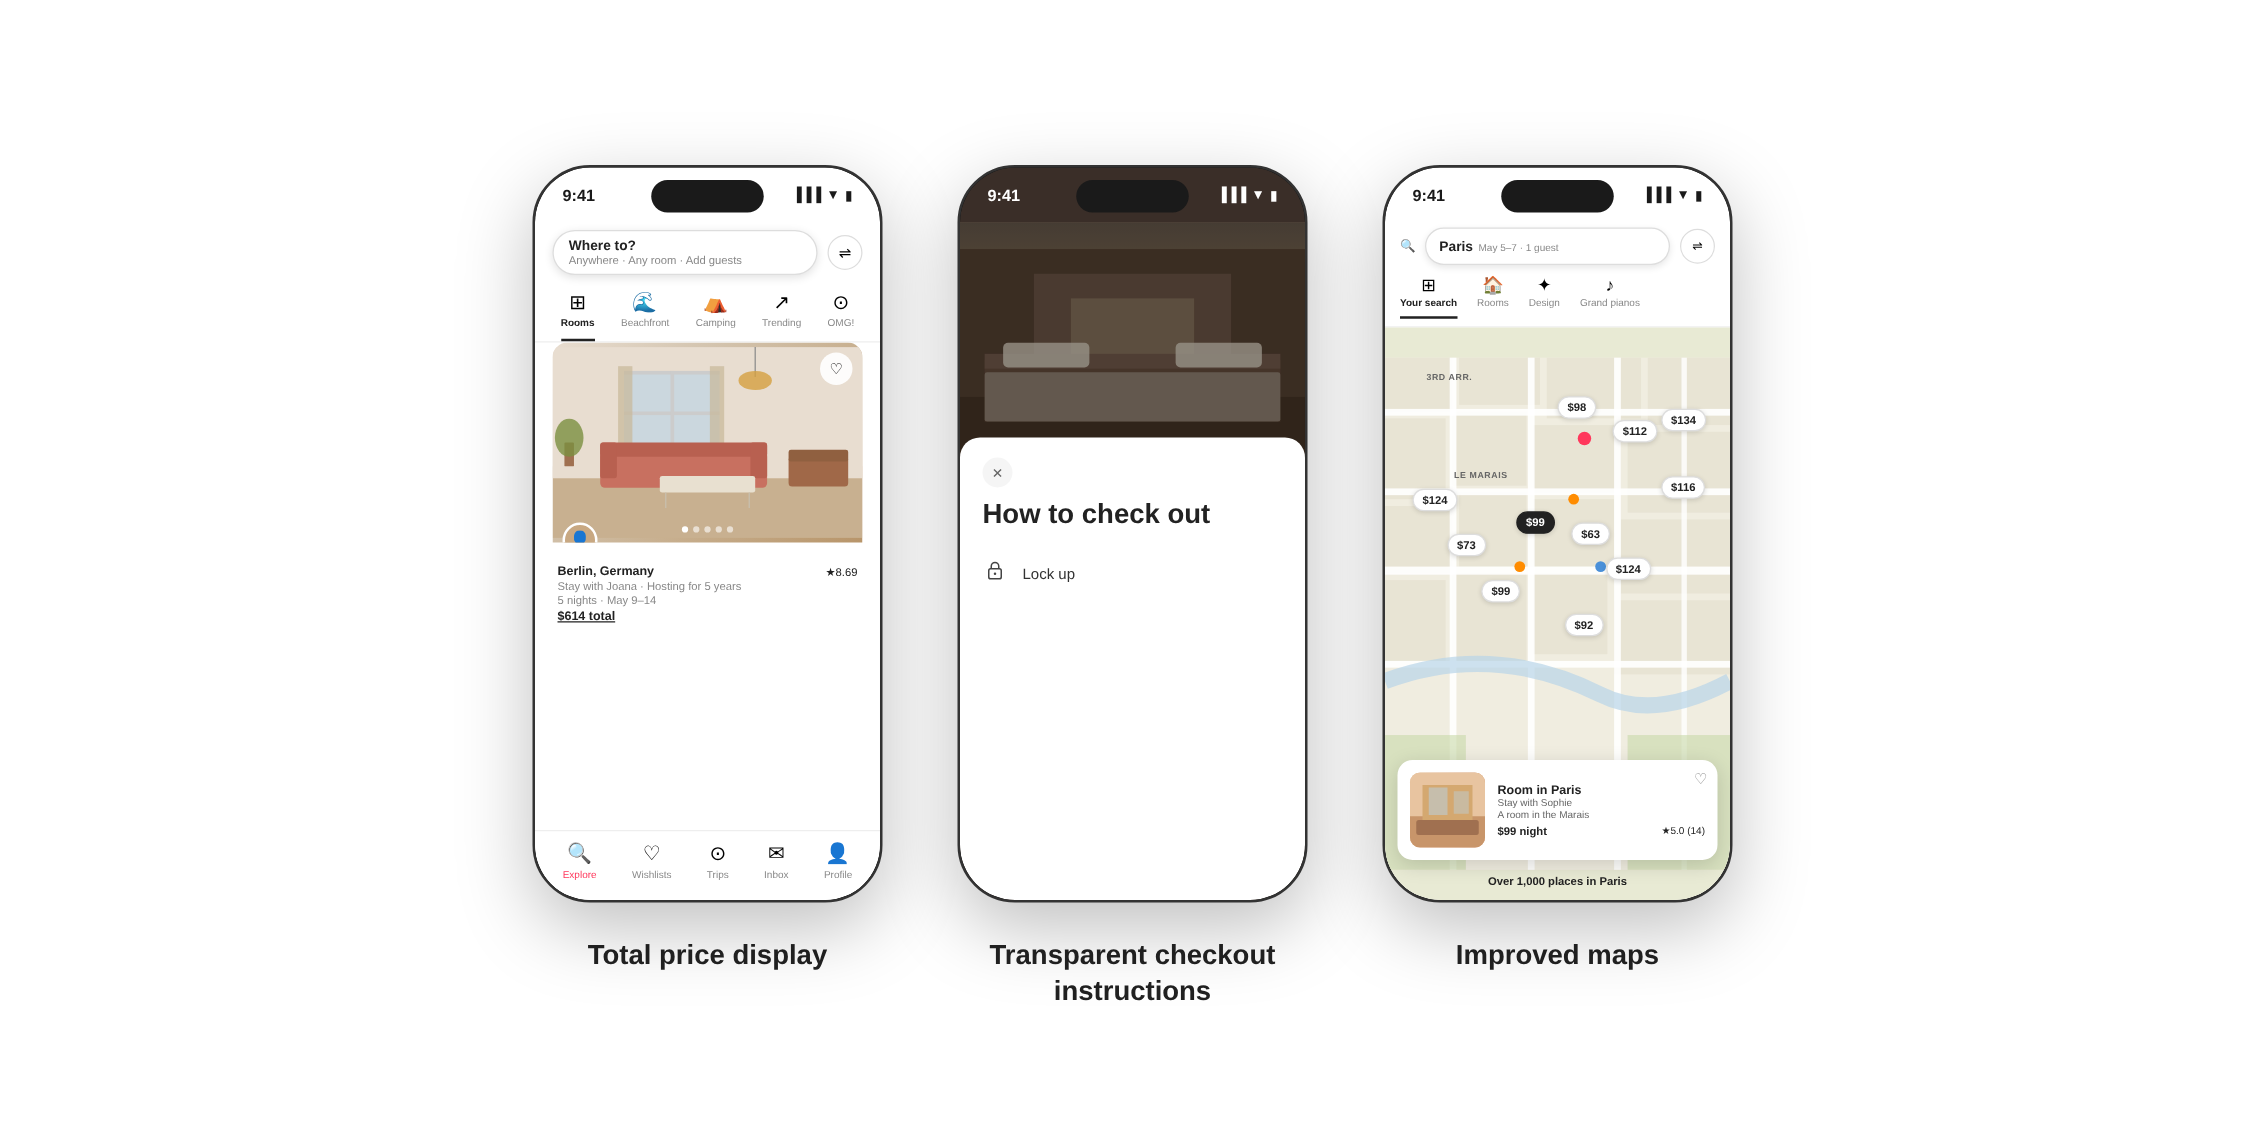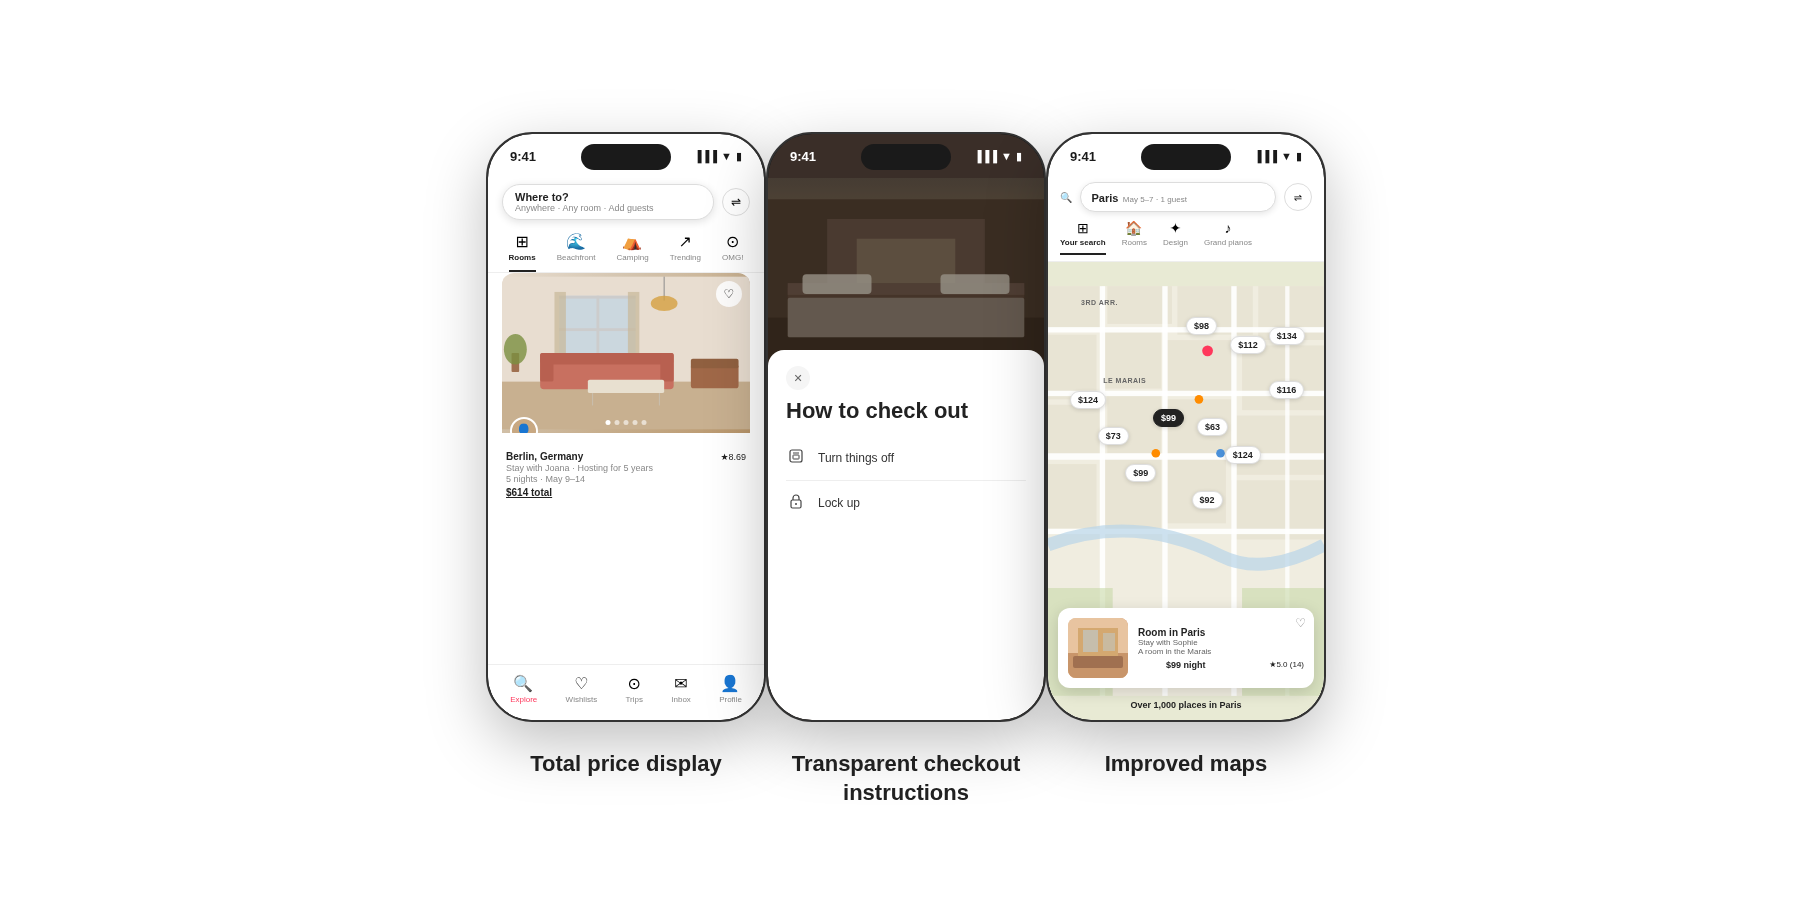--- a/index.html
+++ b/index.html
@@ -12,20 +12,21 @@
       justify-content: center;
       min-height: 900px;
       width: 1812px;
     }
 
     .phones-row {
       display: flex;
       flex-direction: row;
       align-items: flex-start;
       justify-content: center;
+      gap: 60px;
       padding: 40px 0 0 0;
     }
 
     .phone-wrapper {
       display: flex;
       flex-direction: column;
       align-items: center;
       gap: 28px;
     }
 
@@ -609,21 +610,20 @@
     .map-card-desc {
       font-size: 8px;
       color: #666;
     }
 
     .map-card-price-row {
       display: flex;
       align-items: center;
       justify-content: space-between;
       margin-top: 4px;
-      margin-left: 28px;
     }
 
     .map-card-price {
       font-size: 9px;
       font-weight: 600;
       color: #222;
     }
 
     .map-card-rating {
       font-size: 8px;
@@ -857,30 +857,20 @@
           </svg>
           <div style="position:absolute;top:0;left:0;right:0;bottom:0;background:rgba(0,0,0,0.35);"></div>
           <div class="checkout-overlay-text">Check out today<br>by 11:00 AM</div>
         </div>
 
         <div class="checkout-sheet">
           <div class="sheet-close">✕</div>
           <div class="sheet-title">How to check out</div>
 
 
-          <div class="checkout-item">
-            <span class="checkout-item-icon">
-              <svg width="16" height="16" viewBox="0 0 16 16" fill="none" xmlns="http://www.w3.org/2000/svg">
-                <rect x="2" y="2" width="12" height="12" rx="2" stroke="#444" stroke-width="1.2" fill="none"></rect>
-                <rect x="5" y="7" width="6" height="4" rx="0.5" stroke="#444" stroke-width="1" fill="none"></rect>
-                <line x1="5" y1="5" x2="11" y2="5" stroke="#444" stroke-width="1"></line>
-              </svg>
-            </span>
-            <span class="checkout-item-label">Turn things off</span>
-          </div>
 
           <div class="checkout-item">
             <span class="checkout-item-icon">
               <svg width="16" height="16" viewBox="0 0 16 16" fill="none" xmlns="http://www.w3.org/2000/svg">
                 <rect x="3" y="7" width="10" height="8" rx="1.5" stroke="#444" stroke-width="1.2" fill="none"></rect>
                 <path d="M5 7V5a3 3 0 0 1 6 0v2" stroke="#444" stroke-width="1.2" fill="none"></path>
                 <circle cx="8" cy="11" r="1" fill="#444"></circle>
               </svg>
             </span>
             <span class="checkout-item-label">Lock up</span>

